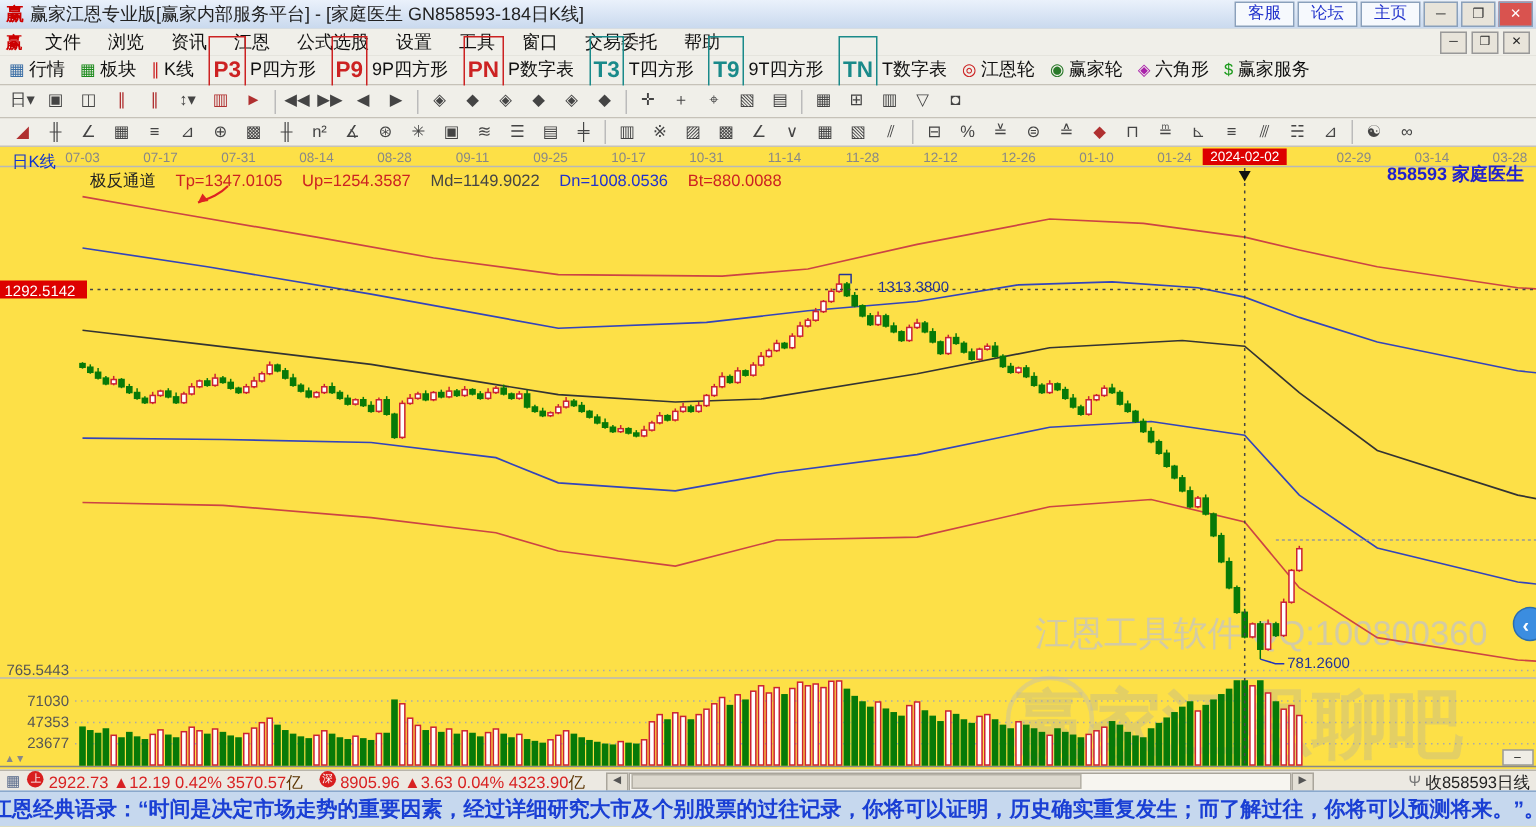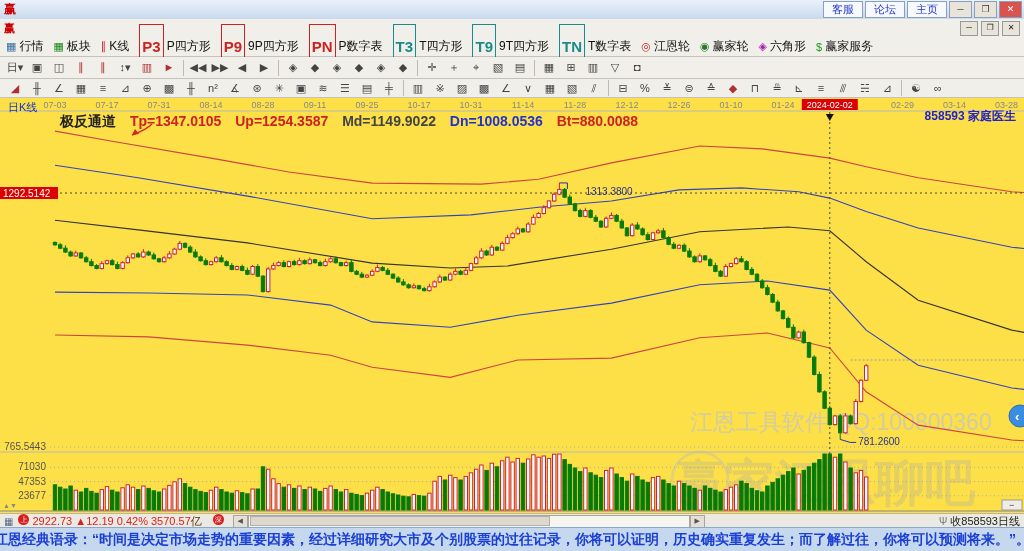--- a/index.html
+++ b/index.html
@@ -36,21 +36,21 @@
   
   .iconrow{display:flex;align-items:center;background:#f0efe9;border-bottom:1px solid #c6c2b8;padding-left:4px;box-sizing:border-box;}
   #toolbar-r3{left:0;top:57px;width:1024px;height:22px;}
   #toolbar-r4{left:0;top:79px;width:1024px;height:19px;}
   .ico{width:20px;height:17px;border:1px solid transparent;text-align:center;line-height:17px;
     font-size:11px;color:#444;cursor:pointer;}
   .sep{width:1px;height:16px;background:#bbb;margin:0 3px;}
   
   #chart-wrap{left:0;top:98px;width:1024px;height:415px;background:#fde047;}
   #kline-label{left:8px;top:100px;color:#1133cc;font-size:11px;}
-  #indicator-header{left:60px;top:113px;font-size:14px;white-space:nowrap;font-weight:bold;}
+  #indicator-header{left:60px;top:113px;font-size:11px;white-space:nowrap;}
   #indicator-header span{margin-right:10px;}
   
   #statusbar{left:0;top:513px;width:1024px;height:14px;background:#ece9e2;
     border-top:1px solid #b8b4aa;display:flex;align-items:center;font-size:11px;}
   .idx-icon{width:11px;height:11px;border-radius:50%;background:#d81e1e;color:#fff;
     font-size:7px;text-align:center;line-height:11px;margin:0 3px;flex:none;}
   .idx-text{color:#d82222;margin-right:8px;white-space:nowrap;}
   .idx-unit{color:#5a3300;}
   #grid-icon{color:#55688a;margin:0 2px 0 4px;font-size:10px;}
   #scrollbar{display:flex;align-items:center;margin-left:6px;}
@@ -64,32 +64,45 @@
   #quotebar{left:0;top:527px;width:1024px;height:24px;background:#c6d8ee;
     border-top:1px solid #8aa8cc;display:flex;align-items:center;justify-content:center;}
   #quote-text{color:#1a3fd4;font-size:14px;font-weight:bold;white-space:nowrap;}
   svg text{font-family:"Liberation Sans","DejaVu Sans",sans-serif;}
 </style>
 </head>
 <body>
 
 <div class="abs" id="titlebar">
   <span id="title-icon">赢</span>
+  <span id="window-title">赢家江恩专业版[赢家内部服务平台] - [家庭医生  GN858593-184日K线]</span>
   <span id="titlebar-right">
       <span class="tb-btn">客服</span>
       <span class="tb-btn">论坛</span>
       <span class="tb-btn">主页</span>
       <span class="win-btn">─</span>
       <span class="win-btn">❐</span>
       <span class="win-btn close">✕</span>
     </span>
 </div>
 
 <div class="abs" id="menubar">
   <span id="menu-icon">赢</span>
+  <span id="menubar-items" style="display:flex;">
+      <span class="menu-item">文件</span>
+      <span class="menu-item">浏览</span>
+      <span class="menu-item">资讯</span>
+      <span class="menu-item">江恩</span>
+      <span class="menu-item">公式选股</span>
+      <span class="menu-item">设置</span>
+      <span class="menu-item">工具</span>
+      <span class="menu-item">窗口</span>
+      <span class="menu-item">交易委托</span>
+      <span class="menu-item">帮助</span>
+    </span>
   <span id="menubar-right">
       <span class="child-btn">─</span>
       <span class="child-btn">❐</span>
       <span class="child-btn">✕</span>
     </span>
 </div>
 
 <div class="abs" id="toolbar-main">
     <span class="tm-item">
       <span class="tm-icon" style="color: rgb(58, 110, 165);">▦</span>
@@ -762,20 +775,21 @@
 <div class="abs" id="indicator-header">
   <span id="ind-name" style="color:#222">极反通道</span><span id="ind-values"><span style="color: rgb(204, 34, 34);"> Tp=1347.0105</span><span style="color: rgb(204, 34, 34);"> Up=1254.3587</span><span style="color: rgb(68, 68, 68);"> Md=1149.9022</span><span style="color: rgb(34, 51, 204);"> Dn=1008.0536</span><span style="color: rgb(204, 34, 34);"> Bt=880.0088</span></span>
 </div>
 
 <div class="abs" id="statusbar">
   <span id="grid-icon">▦</span>
   <span id="indices" style="display:flex;align-items:flex-start;">
       <span class="idx-icon">上</span>
       <span class="idx-text">2922.73 ▲12.19 0.42% 3570.57<span class="idx-unit">亿</span></span>
       <span class="idx-icon">深</span>
+      <span class="idx-text">8905.96 ▲3.63 0.04% 4323.90<span class="idx-unit">亿</span></span>
     </span>
   <span id="scrollbar">
     <span class="sb-btn">◀</span>
     <span id="sb-track">
         <span id="sb-thumb"></span>
       </span>
     <span class="sb-btn">▶</span>
   </span>
   <span id="status-right">
     <span id="antenna-icon">Ψ</span>

